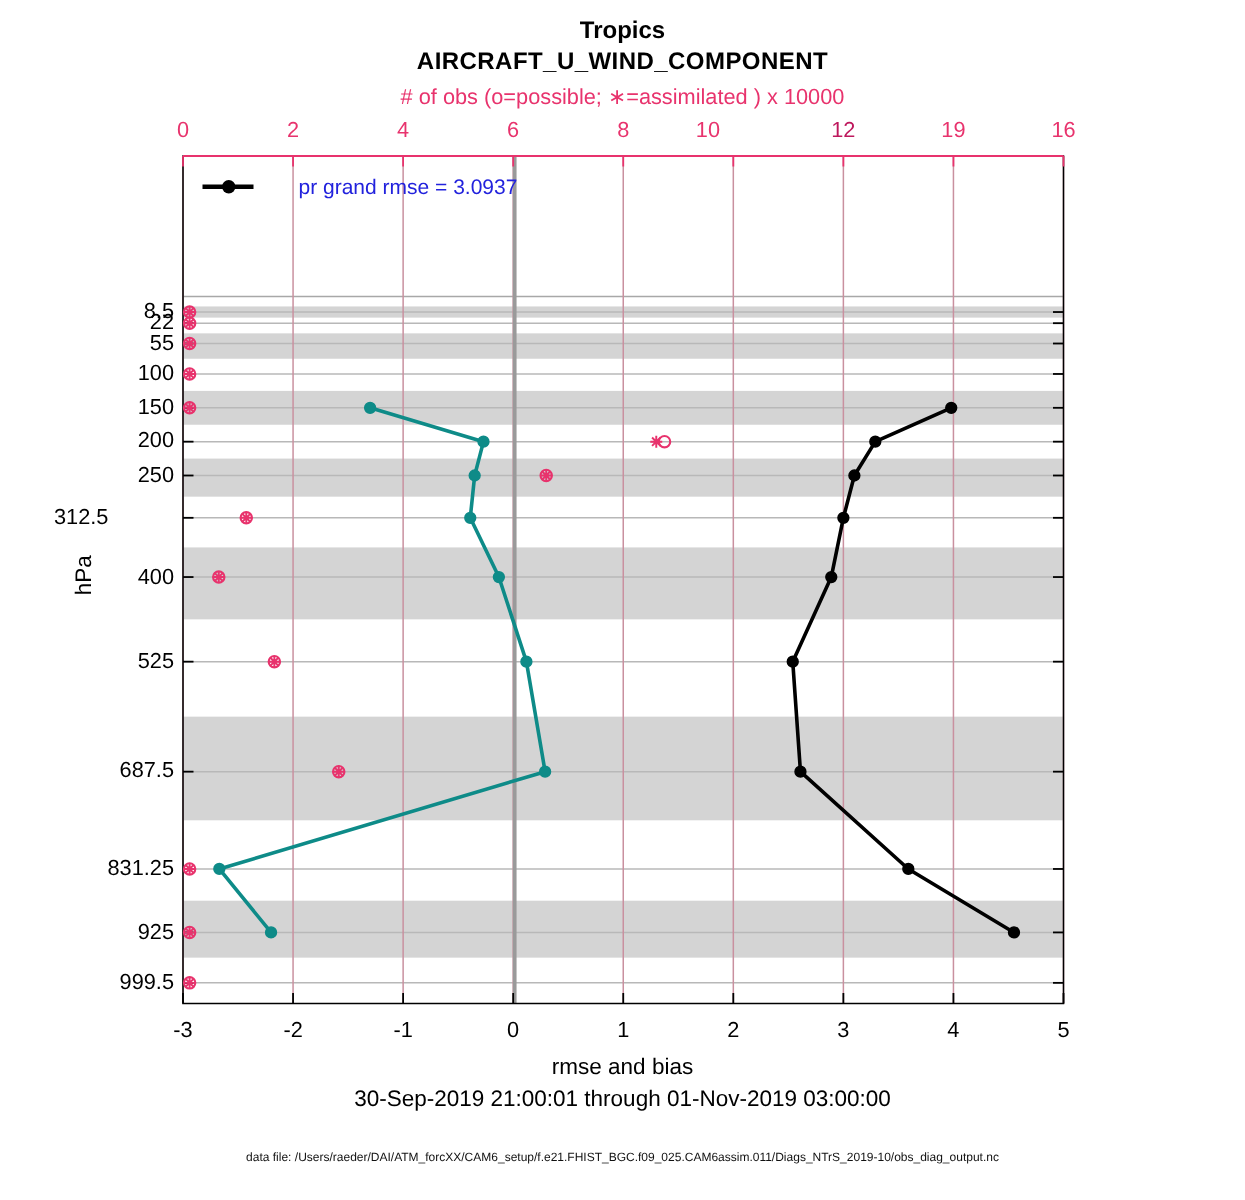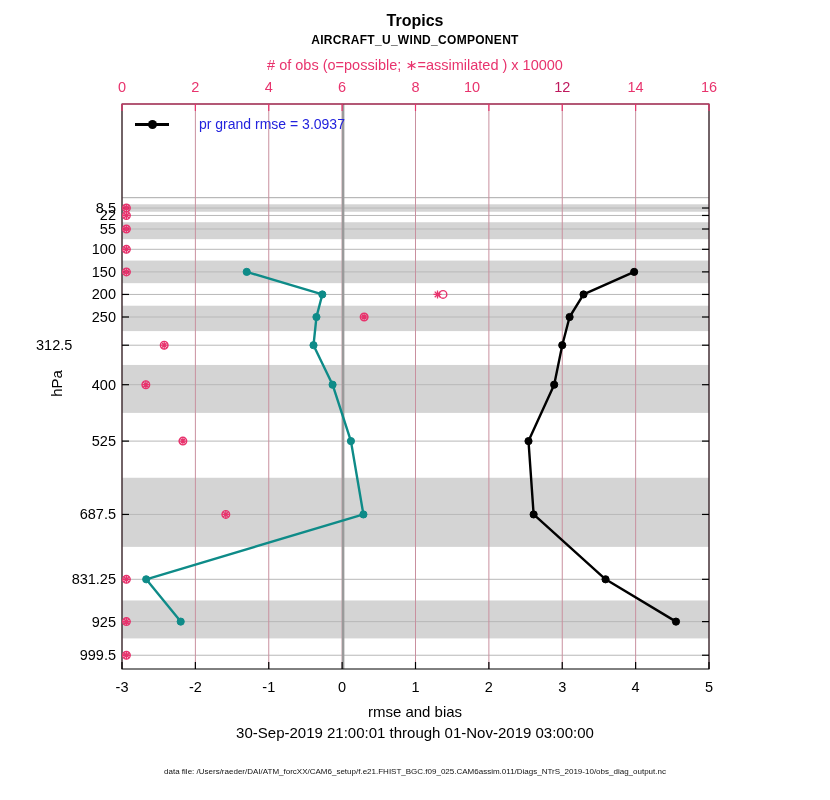--- a/index.html
+++ b/index.html
@@ -1,20 +1,20 @@
 <!DOCTYPE html>
 <html><head>
 <meta charset="utf-8">
 <style>
   html,body{margin:0;padding:0;background:#ffffff;}
   body{width:830px;height:800px;position:relative;font-family:"Liberation Sans","DejaVu Sans",sans-serif;color:#000;overflow:hidden;}
   .abs{position:absolute;}
   .centered{left:0;width:830px;text-align:center;}
   .title1{top:12px;font-size:16px;font-weight:bold;}
-  .title2{top:33px;font-size:12px;font-weight:bold;letter-spacing:0.3px;}
+  .title2{top:33px;font-size:16px;font-weight:bold;letter-spacing:0.3px;}
   .obslabel{top:57px;font-size:14.5px;}
   .xlabel{top:703px;font-size:15px;}
   .daterange{top:724px;font-size:15px;}
   .footer{top:767px;font-size:8px;color:#111;}
   .ylabel{left:36px;top:375px;font-size:15px;transform:rotate(-90deg);transform-origin:center;width:40px;text-align:center;}
   .ticklabel{font-size:14.5px;line-height:16px;}
   .legend-row{height:22px;display:flex;align-items:center;}
   .legend-line{position:relative;width:34px;height:3px;}
   .legend-dot{position:absolute;left:13px;top:-3px;width:9px;height:9px;border-radius:50%;}
   .legend-text{margin-left:6px;font-size:14px;}
@@ -180,21 +180,21 @@
 <div class="abs ticklabel" style="left: 537.25px; top: 679px; width: 50px; text-align: center;">3</div>
 <div class="abs ticklabel" style="left: 610.625px; top: 679px; width: 50px; text-align: center;">4</div>
 <div class="abs ticklabel" style="left: 684px; top: 679px; width: 50px; text-align: center;">5</div>
 <div class="abs ticklabel" style="left: 97px; top: 79px; width: 50px; text-align: center; color: rgb(232, 51, 109);">0</div>
 <div class="abs ticklabel" style="left: 170.375px; top: 79px; width: 50px; text-align: center; color: rgb(232, 51, 109);">2</div>
 <div class="abs ticklabel" style="left: 243.75px; top: 79px; width: 50px; text-align: center; color: rgb(232, 51, 109);">4</div>
 <div class="abs ticklabel" style="left: 317.125px; top: 79px; width: 50px; text-align: center; color: rgb(232, 51, 109);">6</div>
 <div class="abs ticklabel" style="left: 390.5px; top: 79px; width: 50px; text-align: center; color: rgb(232, 51, 109);">8</div>
 <div class="abs ticklabel" style="left: 463.875px; top: 79px; width: 50px; text-align: left; color: rgb(232, 51, 109);">10</div>
 <div class="abs ticklabel" style="left: 537.25px; top: 79px; width: 50px; text-align: center; color: #be185d;">12</div>
-<div class="abs ticklabel" style="left: 610.625px; top: 79px; width: 50px; text-align: center; color: rgb(232, 51, 109);">14</div>
+<div class="abs ticklabel" style="left: 610.625px; top: 79px; width: 50px; text-align: center; color: rgb(232, 51, 109);">19</div>
 <div class="abs ticklabel" style="left: 684px; top: 79px; width: 50px; text-align: center; color: rgb(232, 51, 109);">16</div>
 <div class="abs ticklabel" style="left: 36px; top: 200.02px; width: 80px; text-align: right;">8.5</div>
 <div class="abs ticklabel" style="left: 36px; top: 207.466px; width: 80px; text-align: right;">22</div>
 <div class="abs ticklabel" style="left: 36px; top: 221.004px; width: 80px; text-align: right;">55</div>
 <div class="abs ticklabel" style="left: 36px; top: 241.312px; width: 80px; text-align: right;">100</div>
 <div class="abs ticklabel" style="left: 36px; top: 263.875px; width: 80px; text-align: right;">150</div>
 <div class="abs ticklabel" style="left: 36px; top: 286.439px; width: 80px; text-align: right;">200</div>
 <div class="abs ticklabel" style="left: 36px; top: 309.003px; width: 80px; text-align: right;">250</div>
 <div class="abs ticklabel" style="left: 36px; top: 337.208px; width: 80px; ">312.5</div>
 <div class="abs ticklabel" style="left: 36px; top: 376.695px; width: 80px; text-align: right;">400</div>

